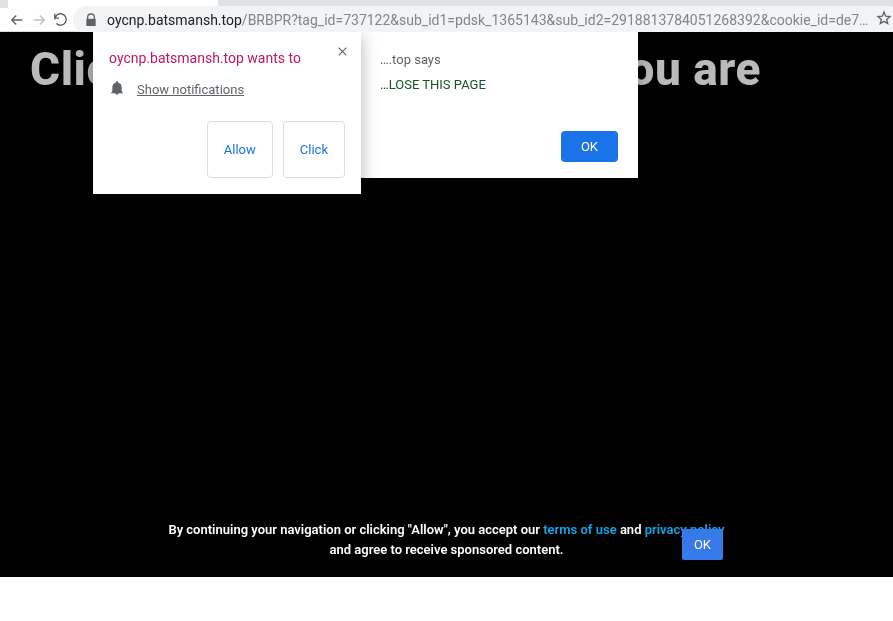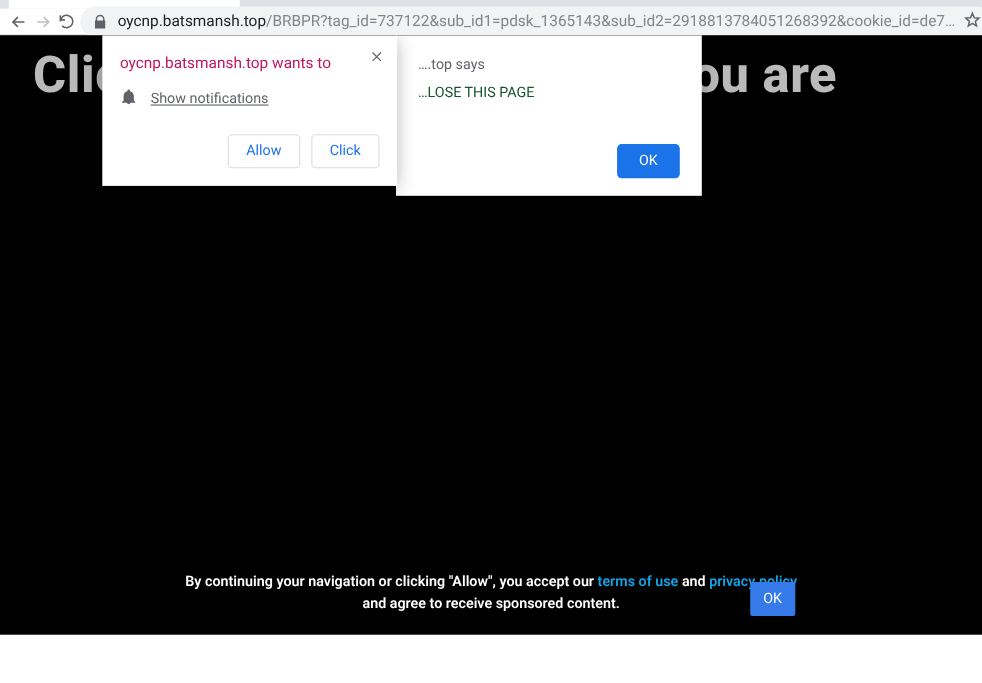--- a/index.html
+++ b/index.html
@@ -37,21 +37,21 @@
     .alert-dialog .actions { display: flex; justify-content: flex-end; }
     .alert-dialog button { background: #1a73e8; color: #fff; border: none; border-radius: 4px; padding: 8px 20px; font-size: 13px; }
     
     
     .perm-dialog { position: absolute; top: 0; left: 93px; width: 268px; background: #fff; box-shadow: 0 4px 16px rgba(0,0,0,.3); padding: 18px 16px 16px 16px; font-size: 13px; color: #3c4043; z-index: 10; }
     .perm-dialog .close { position: absolute; top: 10px; right: 10px; width: 18px; height: 18px; display: flex; align-items: center; justify-content: center; color: #5f6368; }
     .perm-dialog .origin { font-size: 14px; color: #be185d; margin-bottom: 14px; }
     .perm-dialog .permrow { display: flex; align-items: center; gap: 12px; margin-bottom: 22px; color: #5f6368; text-decoration: underline; }
     .perm-dialog .permrow svg { width: 16px; height: 16px; fill: #5f6368; }
     .perm-dialog .actions { display: flex; justify-content: flex-end; gap: 10px; }
-    .perm-dialog button { background: #fff; color: #1a73e8; border: 1px solid #dadce0; border-radius: 4px; padding: 7px 16px; font-size: 13px; }
+    .perm-dialog button { background: #fff; color: #1a73e8; border: 1px solid #dadce0; border-radius: 4px; padding: 20px 16px; font-size: 13px; }
   </style>
 </head>
 <body>
 
 <div class="tabstrip">
   <div class="tab">
     
     
     
   </div>

